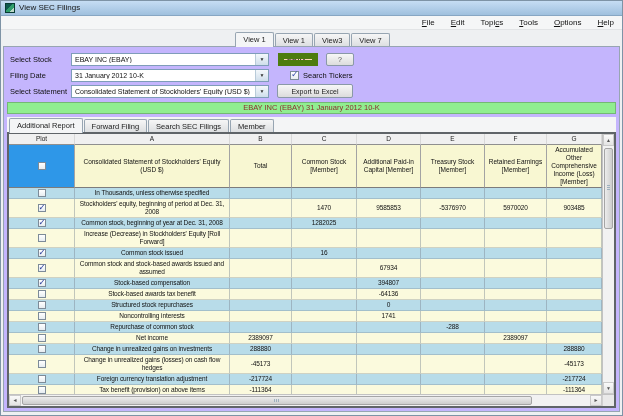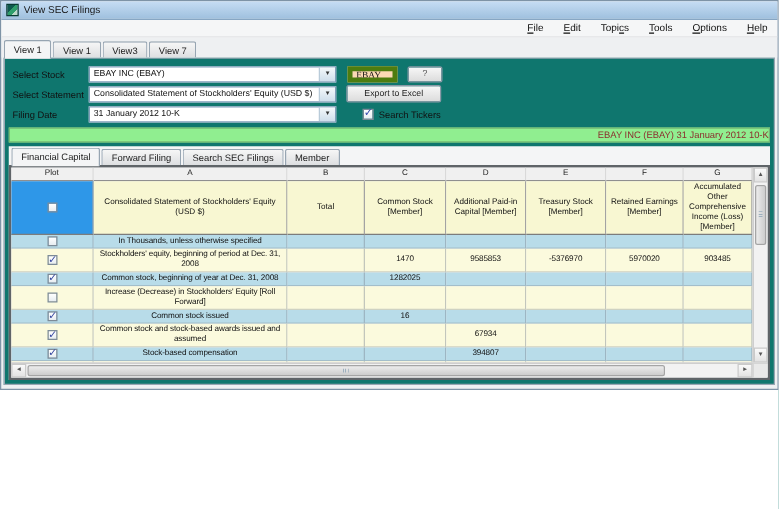--- a/index.html
+++ b/index.html
@@ -1,18 +1,18 @@
 <!DOCTYPE html>
 <html style="--banner-bg: #90ee90; --banner-text: #8b2e2e; --header-checkbox-cell: #2e97e8; --row-blue: #b8dce9; --row-cream: #fbfadd; --header-cream: #f8f7d2; --input-accent: #fbd9b5;"><head>
 <meta charset="utf-8">
 <style>
   html,body { margin:0; padding:0; background:#fff; }
   * { box-sizing:border-box; }
   .window {
-    width:623px; height:312px;
+    width:623px; height:416px;
     font-family:"Liberation Sans","DejaVu Sans",sans-serif;
     border:1px solid #7e93a6;
     background:#eef0f2;
     display:flex; flex-direction:column;
     overflow:hidden;
     color:#111;
   }
   
   .titlebar {
     height:15px; flex:none;
@@ -27,32 +27,32 @@
   
   .menubar {
     height:14px; flex:none; background:#f5f6f7;
     border-bottom:1px solid #e2e4e6;
     display:flex; align-items:center; padding-left:4px;justify-content:flex-end;
   }
   .menu-item { font-size:8px; line-height:1; padding:2px 8px; cursor:default; }
   .menu-item u { text-decoration:underline; }
   
   .tabstrip { flex:none; display:flex; align-items:flex-end; gap:1px; padding-left:2px; position:relative; }
-  .viewtabs { height:16px; background:#eef0f2; }
+  .viewtabs { height:16px; background:#eef0f2;justify-content:center; }
   .tab {
     font-size:7.5px; line-height:1; padding:3px 7px 2px;
     background:linear-gradient(#f6f6f6,#dddfe1);
     border:1px solid #97a5b2; border-bottom:none;
     border-radius:2px 2px 0 0; color:#222; height:13px; cursor:default;
   }
   .tab.active { background:#f4f5f6; height:15px; margin-bottom:-1px; position:relative; z-index:3; }
   
   .panel {
     flex:1; min-height:0; margin:0 2px 3px;
-    background:#0f766e;
+    background:#c4b5fd;
     border:1px solid #97a5b2;
     padding:2px 3px 3px;
     display:flex; flex-direction:column;
   }
   
   .form-area { flex:none; padding:1px 0 0; }
   .frow { display:flex; align-items:center; height:14px; margin:2px 0; }
   .flabel { width:64px; flex:none; font-size:7.5px; padding-left:3px; }
   .combo {
     width:198px; height:13px; flex:none; background:#fff;
@@ -63,22 +63,22 @@
   .combo-arrow {
     width:13px; height:11px; flex:none; margin-right:0;
     background:linear-gradient(#f4f8fb,#cfdeeb);
     border-left:1px solid #b9cbd9;
     display:flex; align-items:center; justify-content:center;
     font-size:5px; color:#333; line-height:1;
   }
   .ticker-input {
     width:40px; height:13px; margin-left:9px;
     background:var(--input-accent,#fbd9b5);
-    border:4px solid #4d7c0f; font-size:7.5px; padding:0 3px;
-    font-family:Liberation Serif, serif; color:#111;
+    border:6px solid #4d7c0f; font-size:7.5px; padding:0 3px;
+    font-family:Liberation Sans, sans-serif; color:#111;
   }
   .btn {
     height:13px; margin-left:8px;
     background:linear-gradient(#f7f7f7,#dcdcdc);
     border:1px solid #8a99a7; border-radius:2px;
     display:flex; align-items:center; justify-content:center;
     font-size:7px; line-height:1; color:#222; cursor:default;
   }
   .help-btn { width:28px; color:#555; }
   .export-btn { width:76px; height:14px; }
@@ -91,21 +91,21 @@
     content:"✓"; position:absolute; left:0px; top:-2px;
     font-size:9px; line-height:1; color:#3b4fae;
   }
   .search-chk { margin-left:21px; }
   .chk-label { font-size:7.5px; margin-left:4px; }
   
   .banner {
     flex:none; height:12px; margin:2px 0 3px;
     background:var(--banner-bg,#90ee90);
     border:1px solid #74b874;
-    display:flex; align-items:center; justify-content:flex-end;
+    display:flex; align-items:center; justify-content:center;
     font-size:7.5px; line-height:1; color:var(--banner-text,#8b2e2e);
   }
   .reporttabs { height:15px; background:#f4f5f6; }
   
   .table-wrap {
     flex:1; min-height:0;
     border:2px solid #5f6468; background:#f0f0f0;
     display:flex; flex-direction:column;
   }
   .table-main { flex:1; min-height:0; display:flex; }
@@ -212,44 +212,44 @@
       <div class="frow">
         <div class="flabel">Select Stock</div>
         <div class="combo">
           <span class="combo-val">EBAY INC (EBAY)</span>
           <span class="combo-arrow">▼</span>
         </div>
         <input class="ticker-input" value="EBAY" style="">
         <div class="btn help-btn">?</div>
       </div>
       <div class="frow">
-        <div class="flabel">Select Statement</div>
-        <div class="combo">
-          <span class="combo-val">Consolidated Statement of Stockholders' Equity (USD $)</span>
-          <span class="combo-arrow">▼</span>
-        </div>
-        <div class="btn export-btn">Export to Excel</div>
-      </div>
-      <div class="frow">
         <div class="flabel">Filing Date</div>
         <div class="combo">
           <span class="combo-val">31 January 2012 10-K</span>
           <span class="combo-arrow">▼</span>
         </div>
         <div class="chk search-chk checked" id="search-tickers-chk"></div>
         <div class="chk-label">Search Tickers</div>
       </div>
+      <div class="frow">
+        <div class="flabel">Select Statement</div>
+        <div class="combo">
+          <span class="combo-val">Consolidated Statement of Stockholders' Equity (USD $)</span>
+          <span class="combo-arrow">▼</span>
+        </div>
+        <div class="btn export-btn">Export to Excel</div>
+      </div>
     </div>
 
     <div class="banner">
       <span>EBAY INC (EBAY) 31 January 2012 10-K</span>
     </div>
 
     <div class="tabstrip reporttabs">
-        <div class="tab active">Financial Capital</div>
+        <div class="tab active">Additional Report</div>
         <div class="tab">Forward Filing</div>
         <div class="tab">Search SEC Filings</div>
         <div class="tab">Member</div>
       </div>
 
     <div class="table-wrap">
       <div class="table-main">
         <div class="grid" id="grid">
           <div class="trow" id="letter-row">
               <div class="letter-cell">Plot</div>

